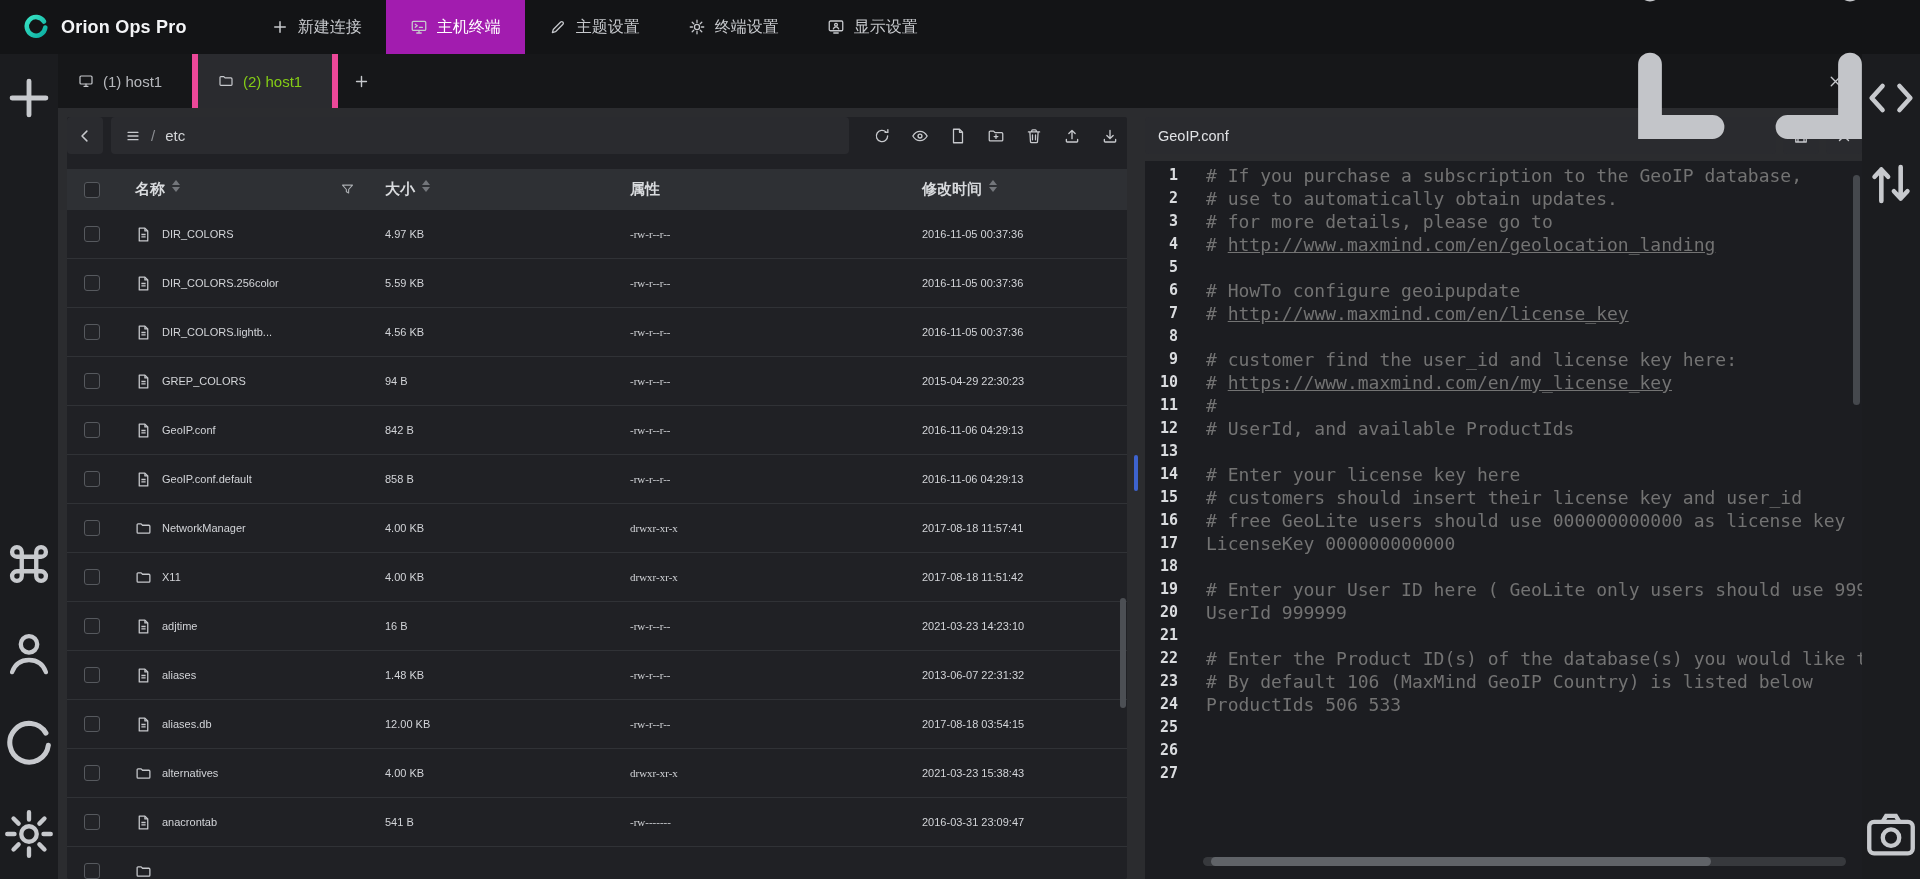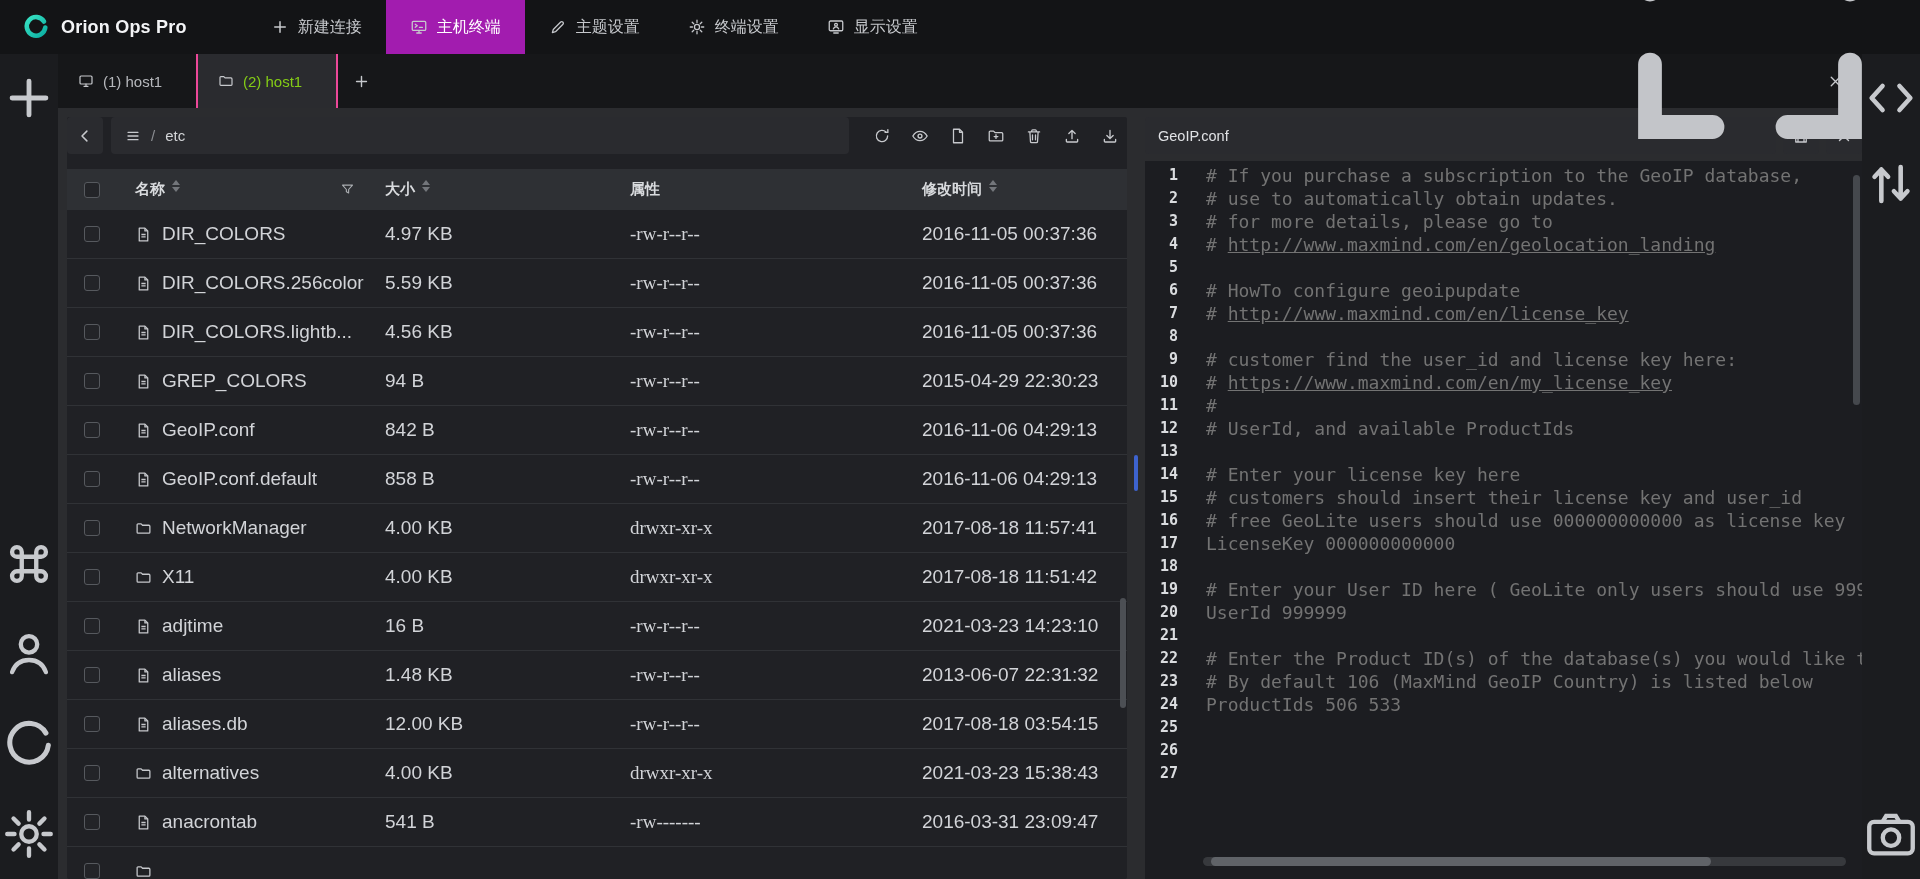--- a/index.html
+++ b/index.html
@@ -27,21 +27,21 @@
                 display:flex; flex-direction:column; align-items:center; z-index:10; }
   .rail-top { padding-top:15px; display:flex; flex-direction:column; gap:28px; align-items:center;}
   .rail-bottom { margin-top:auto; display:flex; flex-direction:column; gap:32px; padding-bottom:16px; align-items:center; }
   .rail-btn { cursor:pointer; color:#c3c5c9; }
   .rail-btn .ic { width:20px; height:20px; }
 
   
   .tabbar { position:absolute; left:58px; top:54px; width:1804px; height:54px; background:#161719;
             display:flex; align-items:stretch; }
   .tab { display:flex; align-items:center; gap:9px; padding:0 20px; min-width:140px;
-         color:#b6b8bc; font-size:15px; cursor:pointer; border-right:2px solid #ec4899; }
+         color:#b6b8bc; font-size:15px; cursor:pointer; border-right:6px solid #ec4899; }
   .tab.active { background:#2a2b2f; color:#84cc16; }
   .tab-add { width:46px; display:flex; align-items:center; justify-content:center; cursor:pointer; color:#c3c5c9; }
   .tabbar-close { margin-left:auto; display:flex; align-items:center; padding-right:18px; cursor:pointer; color:#c3c5c9; }
 
   
   .main { position:absolute; left:58px; top:108px; width:1804px; bottom:0; background:#2b2c2f; }
 
   
   .file-panel { position:absolute; left:9px; top:9px; width:1060px; bottom:0;
                 background:#202125; overflow:hidden; border-radius:2px; }
@@ -63,21 +63,21 @@
   .c-time { flex:1; padding-left:16px; }
 
   .thead { height:41px; background:#2e3034; margin-top:15px; color:#d9dbde; font-size:15px; font-weight:bold; }
   .hcell { display:flex; align-items:flex-start; gap:7px; }
   .sort { display:inline-flex; flex-direction:column; gap:2px; }
   .sort i { width:0; height:0; border-left:4px solid transparent; border-right:4px solid transparent; display:block; }
   .sort .up { border-bottom:5px solid #73767b; }
   .sort .down { border-top:5px solid #73767b; }
   .funnel { margin-left:auto; margin-right:30px; color:#a9acb0; cursor:pointer; }
 
-  .trow { height:49px; border-bottom:1px solid #303236; color:#d2d4d8; font-size:19px; cursor:pointer; }
+  .trow { height:49px; border-bottom:1px solid #303236; color:#d2d4d8; font-size:11px; cursor:pointer; }
   .cb { width:16px; height:16px; border:1.5px solid #56595e; border-radius:3px; background:#232428; display:inline-block; }
   .ric { width:17px; height:17px; flex:none; color:#c6c8cc; }
   .ric svg { width:100%; height:100%; }
   .fname { overflow:hidden; text-overflow:ellipsis; white-space:nowrap; }
 
   .fm-vscroll { position:absolute; right:1px; top:145px; bottom:6px; width:6px; }
   .fm-vthumb { position:absolute; left:0; top:336px; width:6px; height:110px; background:#4c4f54; border-radius:3px; }
 
   
   .splitter { position:absolute; left:1069px; top:0; bottom:0; width:18px; cursor:col-resize; }

